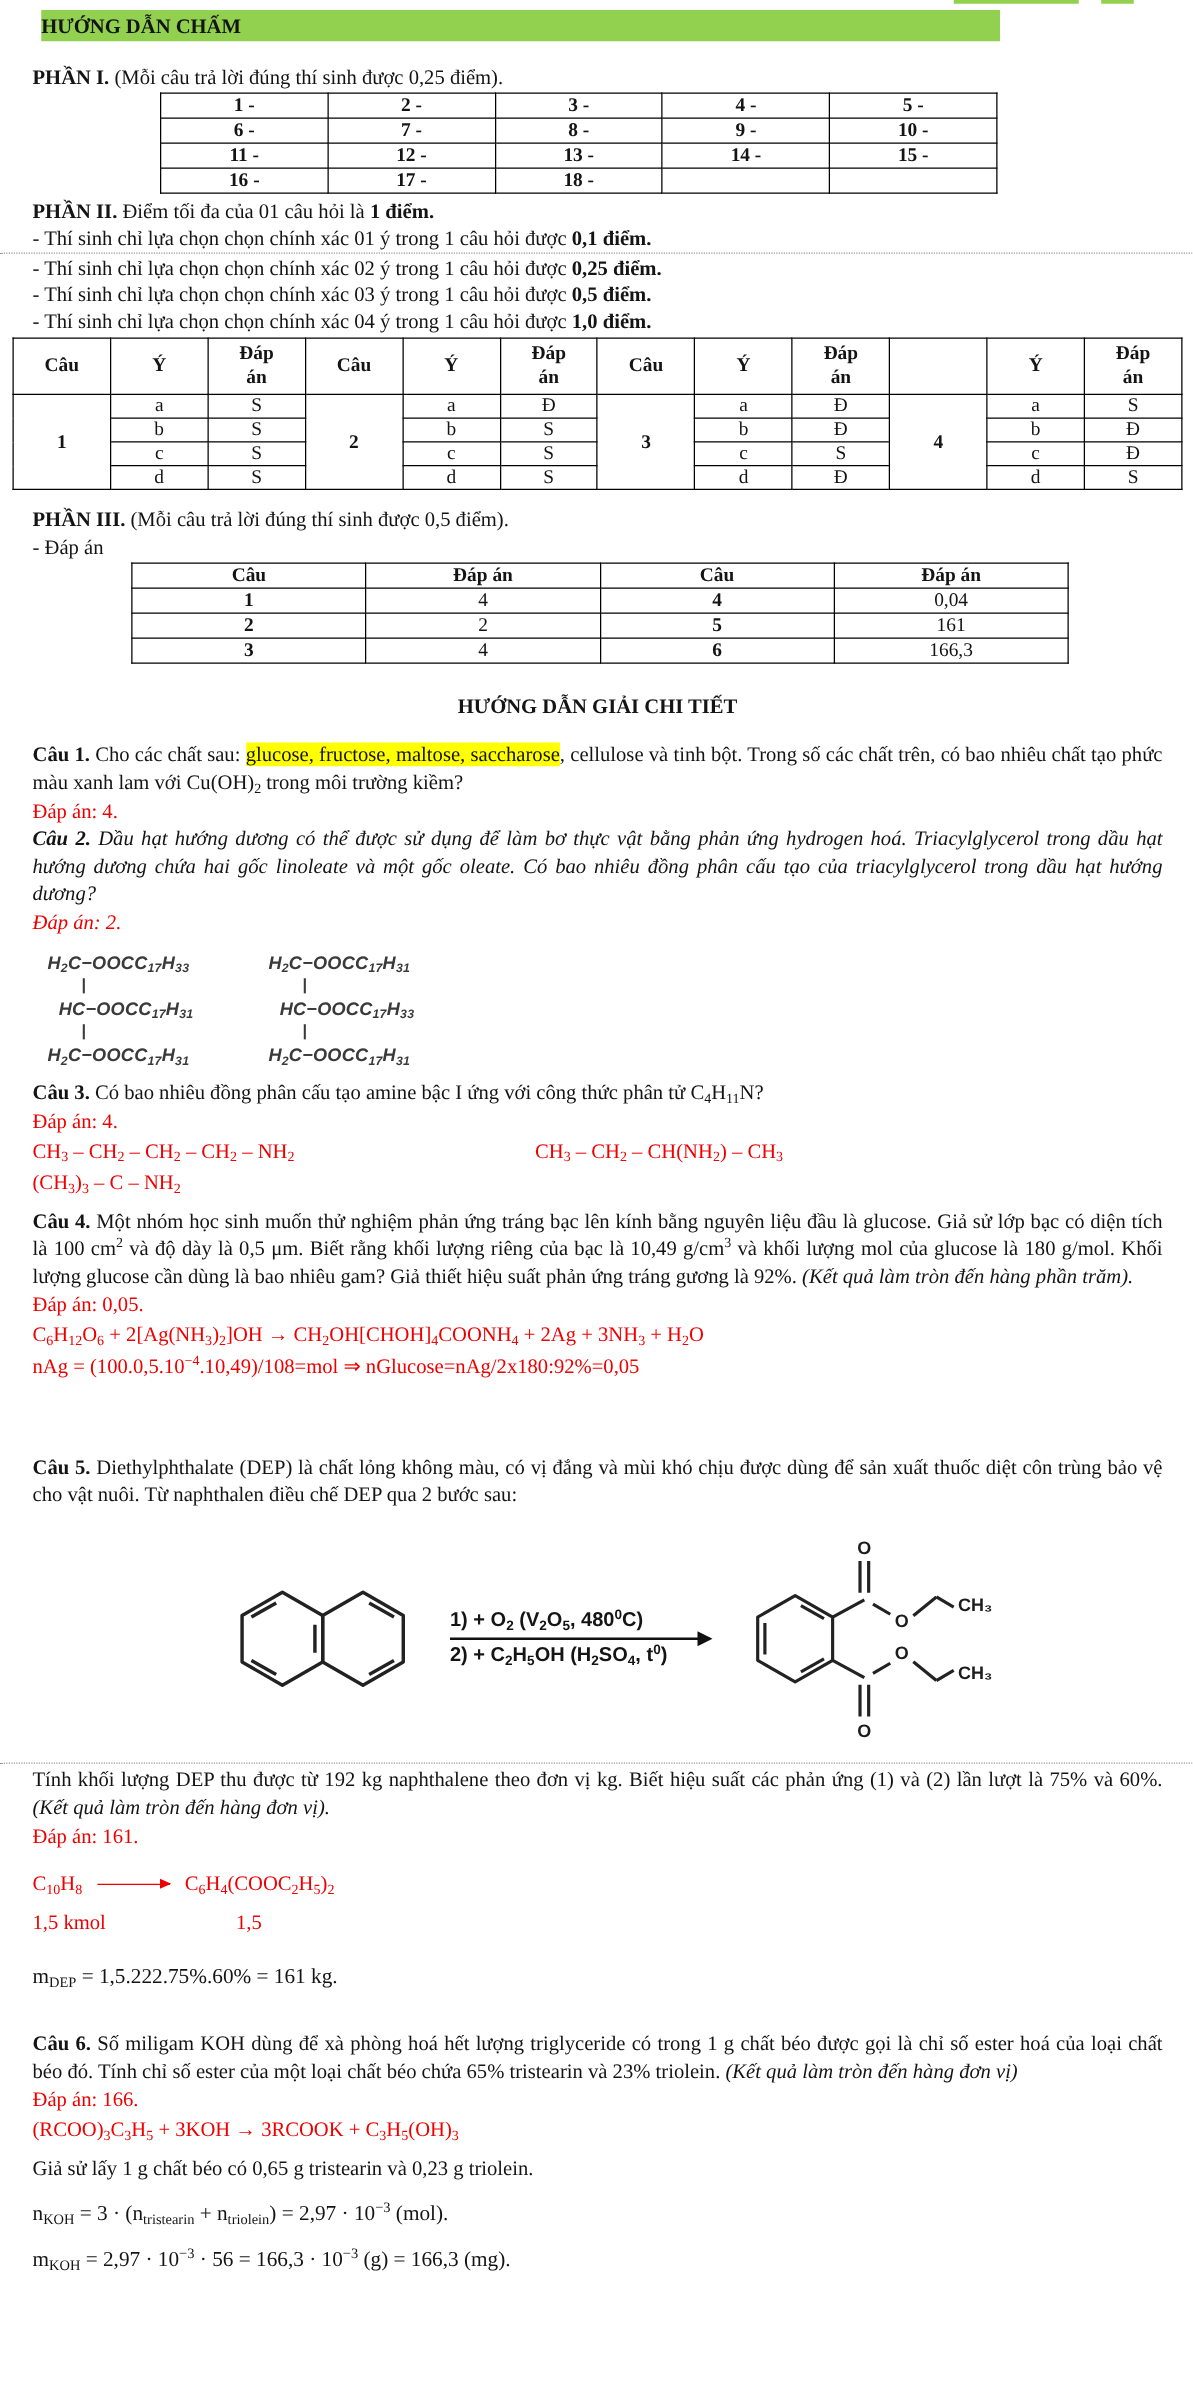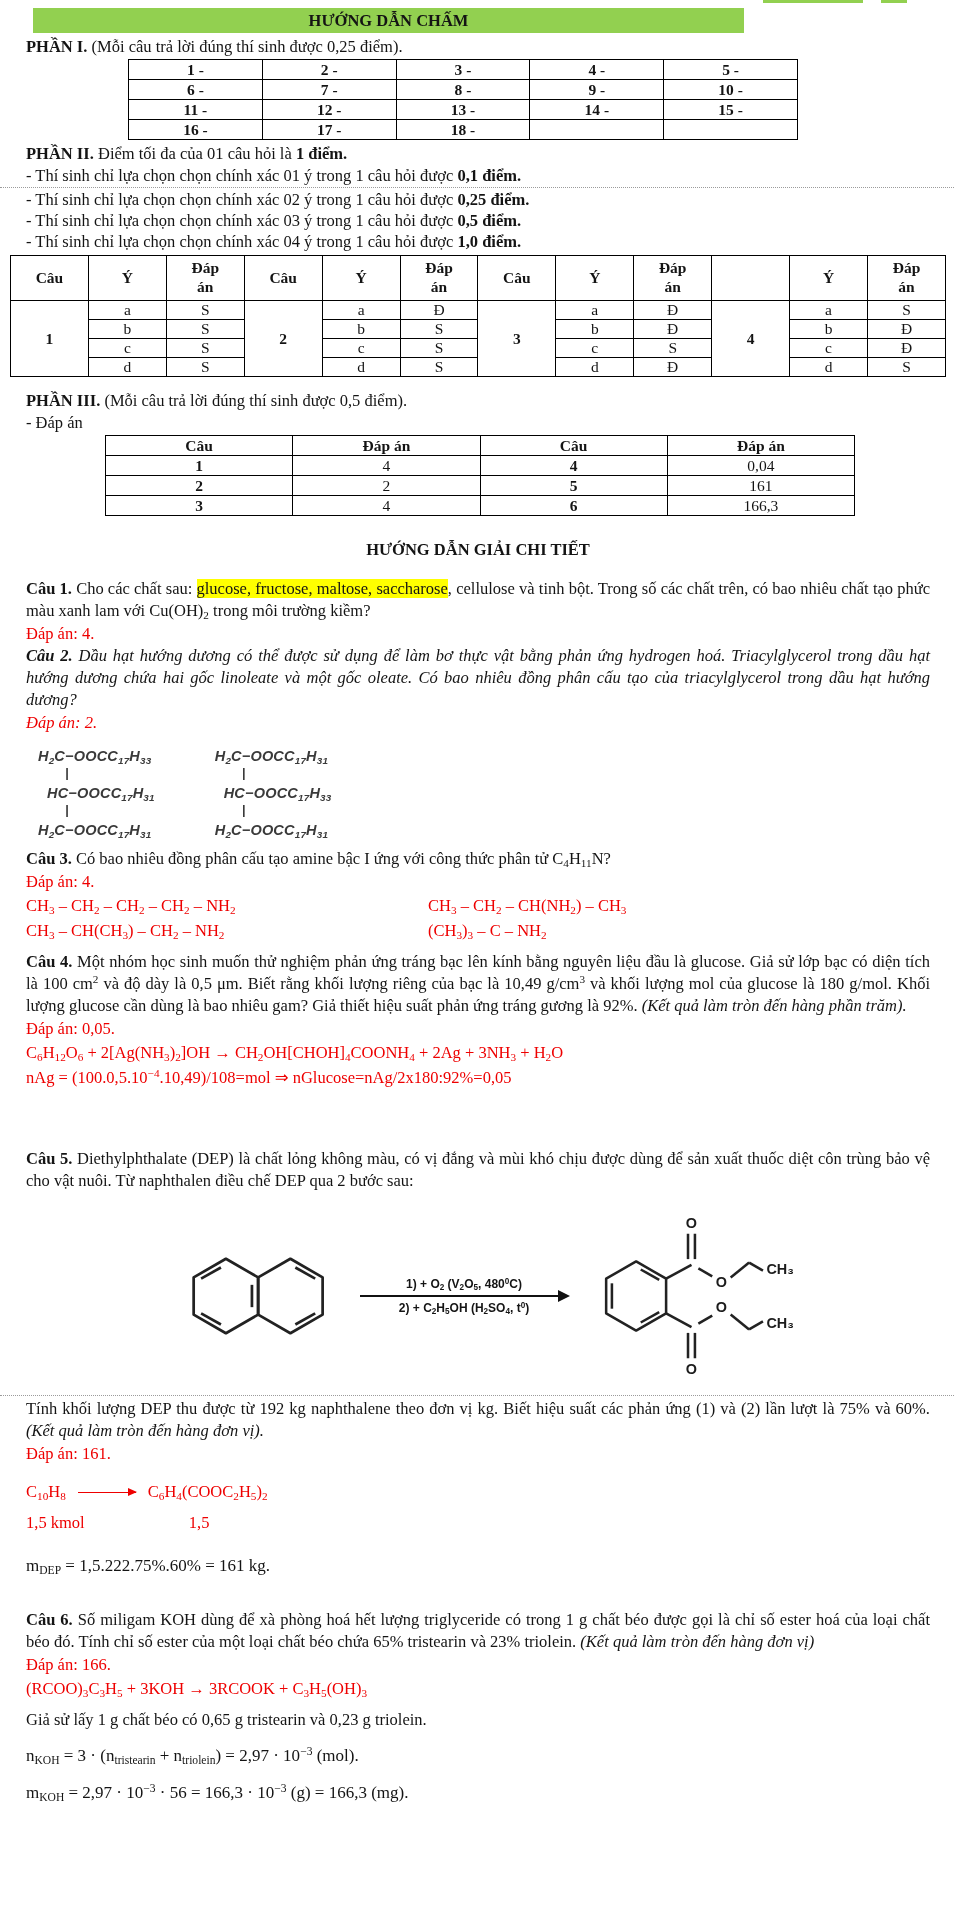--- a/index.html
+++ b/index.html
@@ -11,22 +11,22 @@
     font-family:"Liberation Serif", serif; font-size:16.5px;
   }
   sub,sup { font-size:68%; line-height:0; }
   sub { vertical-align:-0.28em; }
   sup { vertical-align:0.55em; }
   .sliver { position:absolute; top:0; height:3px; background:var(--green); }
   .sliver.a { left:763px; width:100px; }
   .sliver.b { left:881px; width:26px; }
 
   .titlebar {
-    margin:8px 0 3px 33px; width:711px; height:25px; background:var(--green);
-    text-align:center; font-weight:bold; font-size:16.5px; line-height:25px;
+    margin:8px 0 18px 33px; width:767px; height:25px; background:var(--green);
+    font-weight:bold; font-size:16.5px; line-height:25px;
   }
   .content { padding:0 24px 0 26px; }
 
   .part-head { line-height:21px; margin:1px 0; }
   .b { font-weight:bold; }
   .i { font-style:italic; }
 
   table { border-collapse:collapse; table-layout:fixed; }
   td { border:1px solid #000; text-align:center; vertical-align:middle; padding:0 2px; }
 
@@ -62,22 +62,22 @@
   .st-line { height:24px; line-height:24px; letter-spacing:0.2px; }
   .st-line.indent { padding-left:9px; }
   .st-bar { height:13px; line-height:9px; padding-left:27px; font-size:13px; }
 
   .fr { display:flex; color:var(--red); line-height:25px; }
   .fr > span:first-child { width:402px; }
 
   .q5gap { margin-top:58px; }
 
   .rxn { display:flex; align-items:center; margin:6px 0 0 148px; gap:14px; }
-  .rxn-arrow { display:flex; flex-direction:column; align-items:center; gap:2px;
-    font-family:"Liberation Sans", sans-serif; font-size:12px; font-weight:bold; }
+  .rxn-arrow { display:flex; flex-direction:column; gap:2px;
+    font-family:"Liberation Sans", sans-serif; font-size:16px; font-weight:bold; }
   .arrow-line { width:208px; height:0; border-top:2px solid #111; position:relative; margin:2px 0; }
   .arrow-line::after { content:""; position:absolute; right:-2px; top:-7px;
     border-left:12px solid #111; border-top:6px solid transparent; border-bottom:6px solid transparent; }
 
   .scheme { color:var(--red); line-height:26px; margin-top:14px; display:flex; align-items:center; }
   .scheme .sa { display:inline-block; width:58px; height:0; border-top:1.6px solid var(--red);
     position:relative; margin:0 12px; }
   .scheme .sa::after { content:""; position:absolute; right:-1px; top:-5px;
     border-left:9px solid var(--red); border-top:4px solid transparent; border-bottom:4px solid transparent; }
   .amounts { color:var(--red); line-height:24px; margin-top:6px;font-family:Liberation Serif, serif; }
@@ -296,21 +296,20 @@
     <p>
       <span class="b">Câu 3.</span>
       <span>Có bao nhiêu đồng phân cấu tạo amine bậc I ứng với công thức phân tử C<sub>4</sub>H<sub>11</sub>N?</span>
     </p>
     <div class="ans">Đáp án: 4.</div>
     <div class="fr">
       <span>CH<sub>3</sub> – CH<sub>2</sub> – CH<sub>2</sub> – CH<sub>2</sub> – NH<sub>2</sub></span>
       <span>CH<sub>3</sub> – CH<sub>2</sub> – CH(NH<sub>2</sub>) – CH<sub>3</sub></span>
     </div>
     <div class="fr">
-      <span>CH<sub>3</sub> – CH(CH<sub>3</sub>) – CH<sub>2</sub> – NH<sub>2</sub></span>
       <span>(CH<sub>3</sub>)<sub>3</sub> – C – NH<sub>2</sub></span>
     </div>
   </div>
 
   <div class="qblock" style="margin-top:8px;">
     <p>
       <span class="b">Câu 4.</span>
       <span>Một nhóm học sinh muốn thử nghiệm phản ứng tráng bạc lên kính bằng nguyên liệu đầu là glucose. Giả sử lớp bạc có diện tích là 100 cm<sup>2</sup> và độ dày là 0,5 μm. Biết rằng khối lượng riêng của bạc là 10,49 g/cm<sup>3</sup> và khối lượng mol của glucose là 180 g/mol. Khối lượng glucose cần dùng là bao nhiêu gam? Giả thiết hiệu suất phản ứng tráng gương là 92%. </span><span class="i">(Kết quả làm tròn đến hàng phần trăm).</span>
     </p>
     <div class="ans">Đáp án: 0,05.</div>

